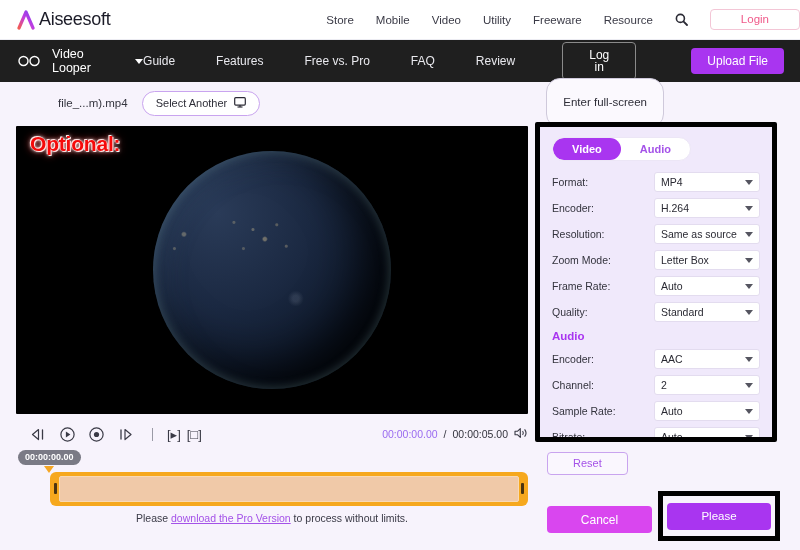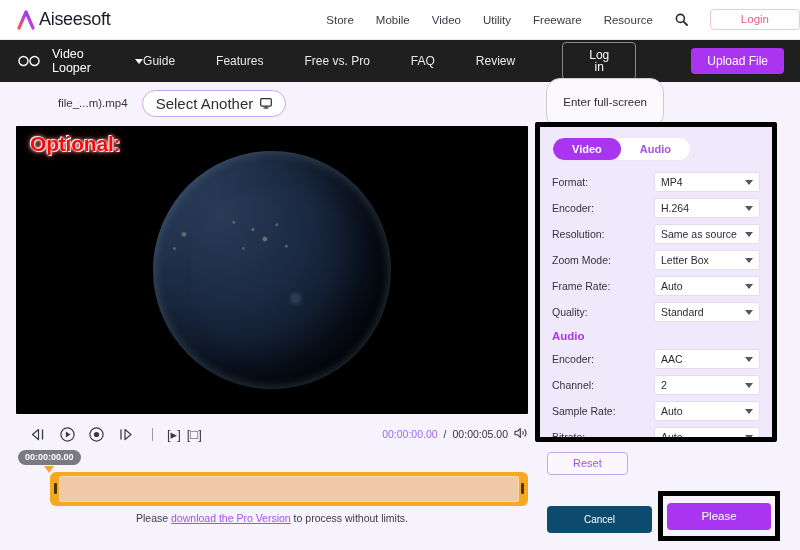--- a/index.html
+++ b/index.html
@@ -57,21 +57,21 @@
   }
 
   
   .filebar {
     position: absolute; left: 0; top: 82px; width: 640px; height: 42px;
     display: flex; align-items: center; margin-left: 40px;
   }
   .filename { margin-left: 18px; font-size: 11.5px; color: #35353f; }
   .select-another {
     margin-left: 14px; border: 1px solid #c9a4ef; border-radius: 14px;
-    background: #fff; font-size: 15px; color: #2e2e38; padding: 5px 13px;
+    background: #fff; font-size: 11px; color: #2e2e38; padding: 5px 13px;
     display: inline-flex; align-items: center; gap: 7px; line-height: 1;
   }
   .fullscreen-btn {
     margin-left: auto; margin-right: 16px; border: 1px solid #cfc9db;
     border-radius: 14px; background: #fbf9fe; font-size: 11.5px;
     color: #2e2e38; padding: 18px 16px; line-height: 1;
   }
 
   
   .video {
@@ -186,21 +186,21 @@
     font-size: 11.5px; font-weight: 700; color: #a935f0; margin: 8px 0 7px 0;
   }
 
   .reset-btn {
     position: absolute; left: 547px; top: 452px; border: 1px solid #c9a4ef;
     border-radius: 4px; background: #faf7fe; color: #a452e8; font-size: 11px;
     padding: 5px 25px; line-height: 1;
   }
   .cancel-btn {
     position: absolute; left: 547px; top: 506px; width: 105px; height: 27px;
-    background: #0c4a6e; color: #fff; border: none; border-radius: 4px; font-size: 10px;
+    background: #d946ef; color: #fff; border: none; border-radius: 4px; font-size: 12px;
   }
   .confirm-box {
     position: absolute; left: 658px; top: 491px; width: 122px; height: 50px;
     border: 5px solid #000; background: #f7f3fc;
     display: flex; align-items: center; justify-content: center;
   }
   .confirm-btn {
     width: 104px; height: 27px; background: #a935f0; color: #fff; border: none;
     border-radius: 4px; font-size: 11.5px;
   }

